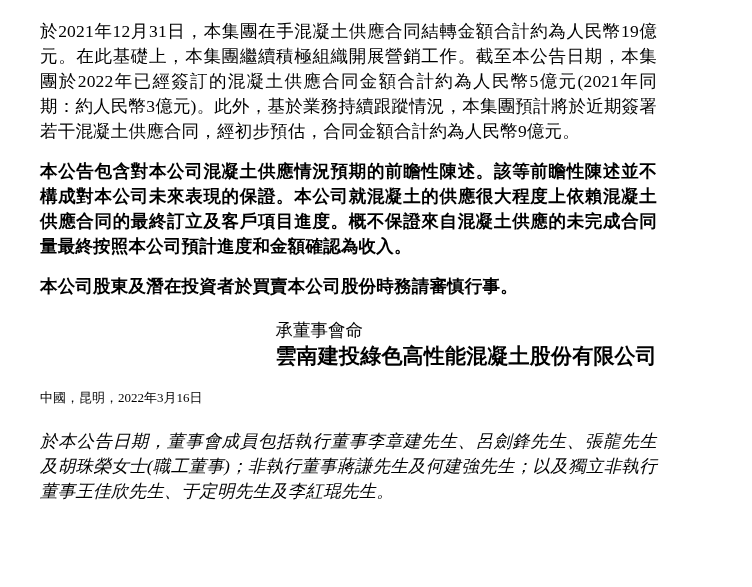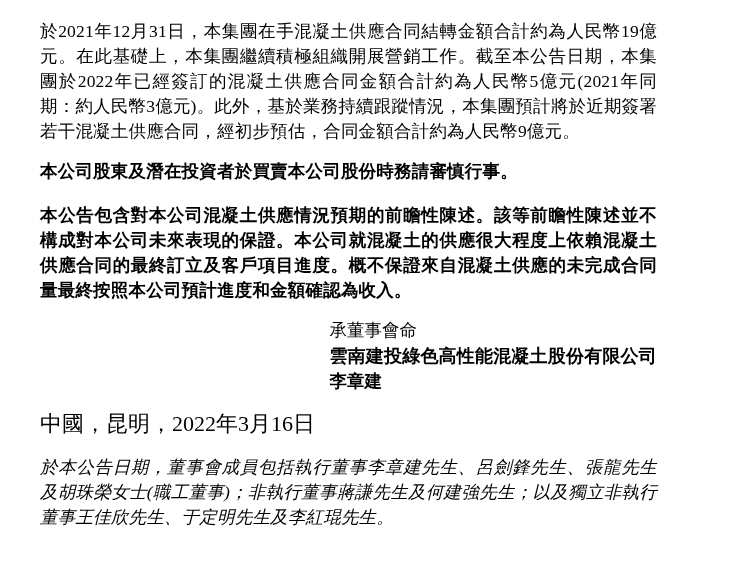--- a/index.html
+++ b/index.html
@@ -37,49 +37,48 @@
   .signature {
     width: fit-content;
     margin: 0 0 0 auto;
     line-height: 25.5px;
     font-size: 17.5px;
     margin-bottom: 16px;
   }
   .signature .by-order { font-weight: normal; }
   .signature .company {
     font-weight: bold;
-    font-size: 18px;
+    font-size: 21px;
     letter-spacing: 0.2px;
   }
   .signature .title {
     font-style: italic;
     font-weight: normal;
   }
   .signature .name { font-weight: bold; }
   .dateline {
     margin: 0 0 19px 0;
-    font-size: 22px;
+    font-size: 13px;
     line-height: 25px;
     text-align: left;
   }
 </style>
 </head>
 <body>
 
 <div class="page">
 
   <p class="para mb-after-p1">於2021年12月31日，本集團在手混凝土供應合同結轉金額合計約為人民幣19億元。在此基礎上，本集團繼續積極組織開展營銷工作。截至本公告日期，本集團於2022年已經簽訂的混凝土供應合同金額合計約為人民幣5億元(2021年同期：約人民幣3億元)。此外，基於業務持續跟蹤情況，本集團預計將於近期簽署若干混凝土供應合同，經初步預估，合同金額合計約為人民幣9億元。</p>
 
+  <p class="para bold mb-after-p2">本公告包含對本公司混凝土供應情況預期的前瞻性陳述。該等前瞻性陳述並不構成對本公司未來表現的保證。本公司就混凝土的供應很大程度上依賴混凝土供應合同的最終訂立及客戶項目進度。概不保證來自混凝土供應的未完成合同量最終按照本公司預計進度和金額確認為收入。</p>
+
   <p class="para bold mb-after-p3">本公司股東及潛在投資者於買賣本公司股份時務請審慎行事。</p>
-
-  <p class="para bold mb-after-p2">本公告包含對本公司混凝土供應情況預期的前瞻性陳述。該等前瞻性陳述並不構成對本公司未來表現的保證。本公司就混凝土的供應很大程度上依賴混凝土供應合同的最終訂立及客戶項目進度。概不保證來自混凝土供應的未完成合同量最終按照本公司預計進度和金額確認為收入。</p>
 
   <div class="signature">
     <div class="by-order">承董事會命</div>
     <div class="company">雲南建投綠色高性能混凝土股份有限公司</div>
-    <div class="name">李章建</div>
   </div>
 
   <p class="dateline">中國，昆明，2022年3月16日</p>
 
   <p class="para italic">於本公告日期，董事會成員包括執行董事李章建先生、呂劍鋒先生、張龍先生及胡珠榮女士(職工董事)；非執行董事蔣謙先生及何建強先生；以及獨立非執行董事王佳欣先生、于定明先生及李紅琨先生。</p>
 
 </div>
 
 </body></html>

